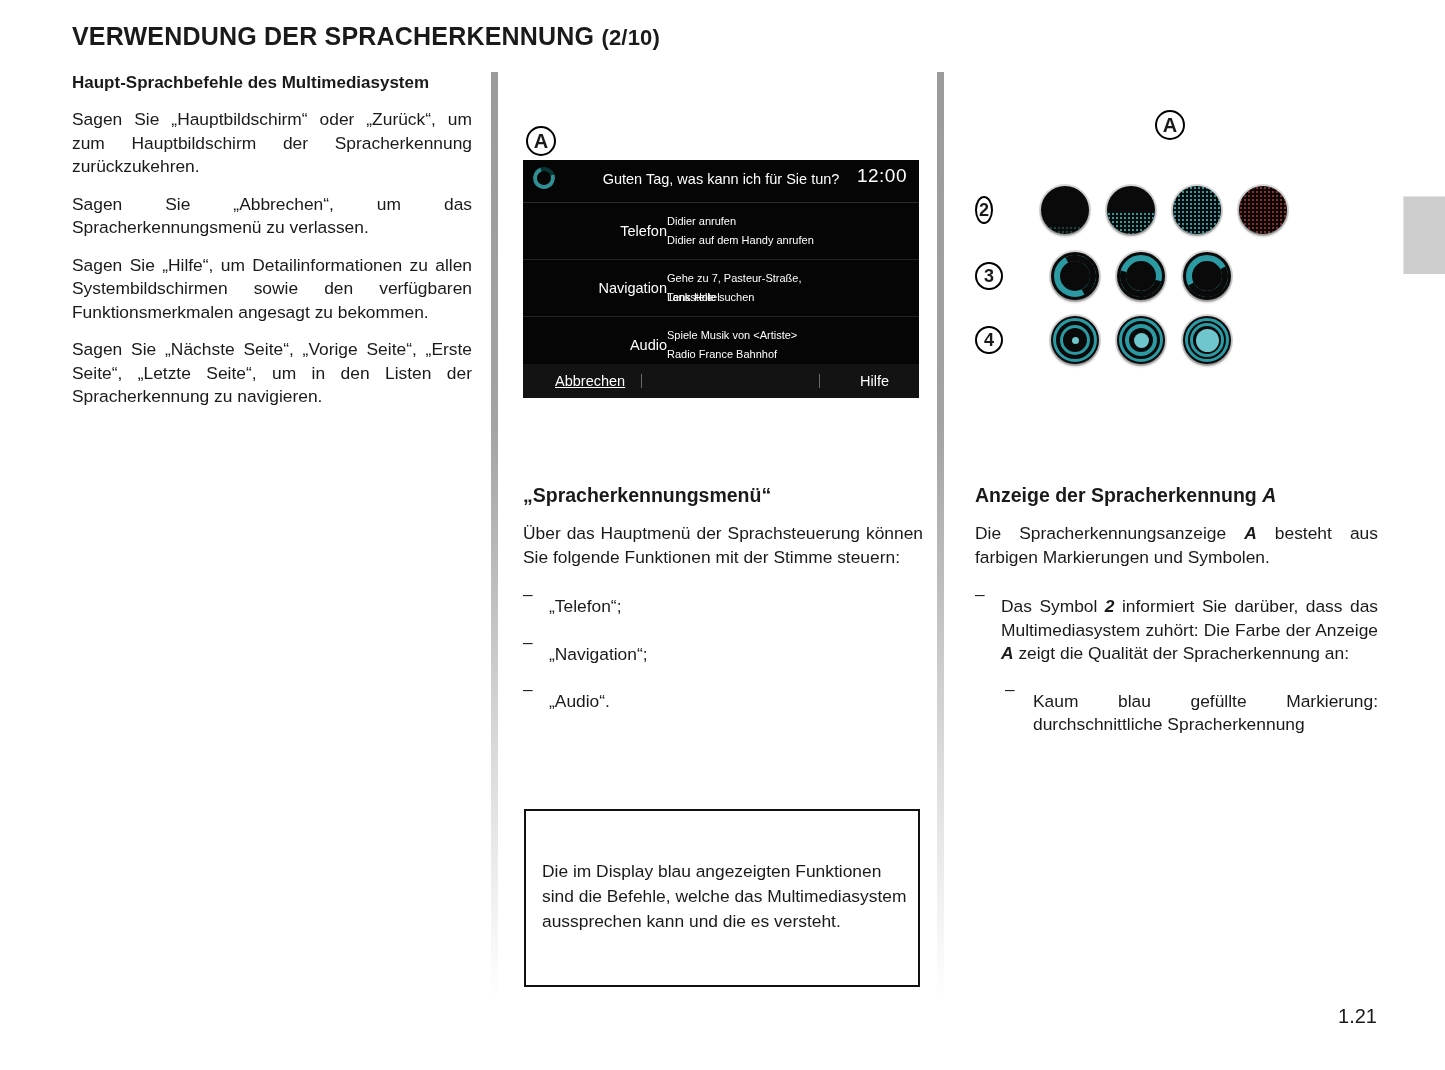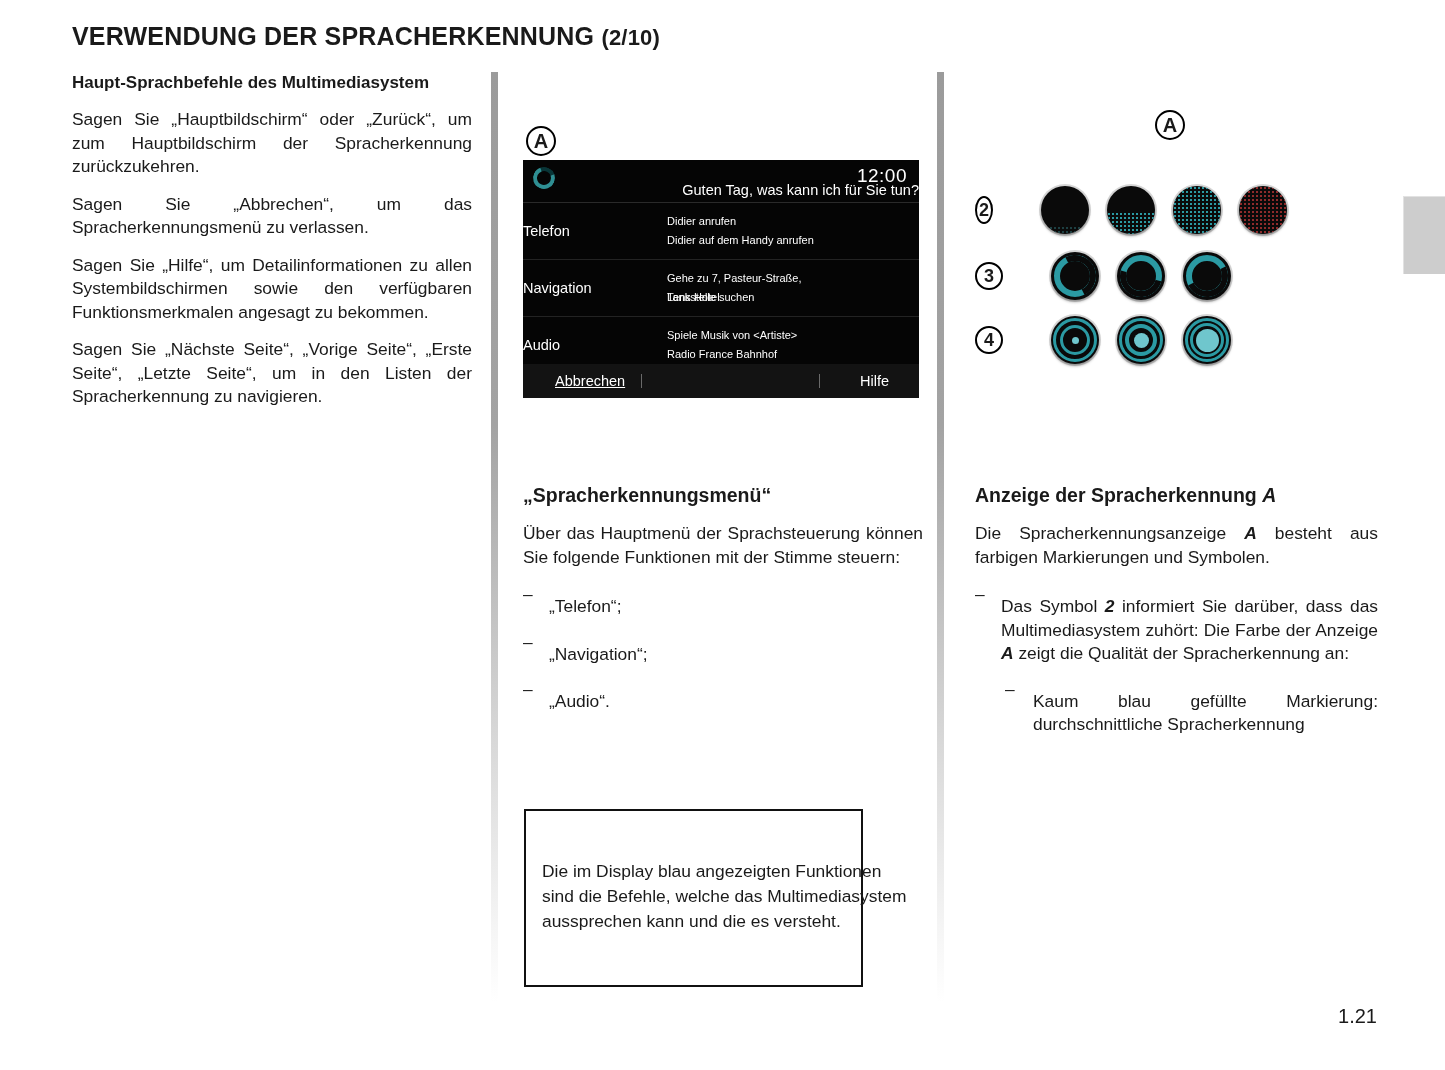--- a/index.html
+++ b/index.html
@@ -155,23 +155,22 @@
   }
   #display-top {
     position: relative;
     height: 42px;
     border-bottom: 1px solid #2a2a2a;
   }
   #display-greeting {
     position: absolute;
     left: 0; right: 0;
     top: 11px;
-    text-align: right;
+    text-align: center;
     font-size: 14.5px;
-    margin-top: 11px;
   }
   #display-time {
     position: absolute;
     right: 12px;
     top: 5px;
     font-size: 19px;
     letter-spacing: 0.5px;
   }
   #mic-ring {
     position: absolute;
@@ -187,21 +186,21 @@
   }
   .disp-row {
     display: flex;
     height: 56px;
     border-bottom: 1px solid #232323;
     align-items: center;
   }
   .disp-cat {
     width: 144px;
     flex: 0 0 144px;
-    text-align: left;
+    text-align: right;
     font-size: 14.5px;
   }
   .disp-cmds {
     flex: 1 1 auto;
     font-size: 11px;
     line-height: 19px;
     padding-right: 8px;
     position: relative;
   }
   .disp-cmds .overlap-wrap {
@@ -304,21 +303,21 @@
     position: absolute;
     border-radius: 50%;
     box-sizing: border-box;
   }
 
   
   #note-box {
     position: absolute;
     left: 524px;
     top: 809px;
-    width: 339px;
+    width: 396px;
     height: 178px;
     border: 2.4px solid #111;
     box-sizing: border-box;
   }
   #note-text {
     position: absolute;
     left: 16px;
     top: 48px;
     width: 366px;
     font-size: 17.4px;

